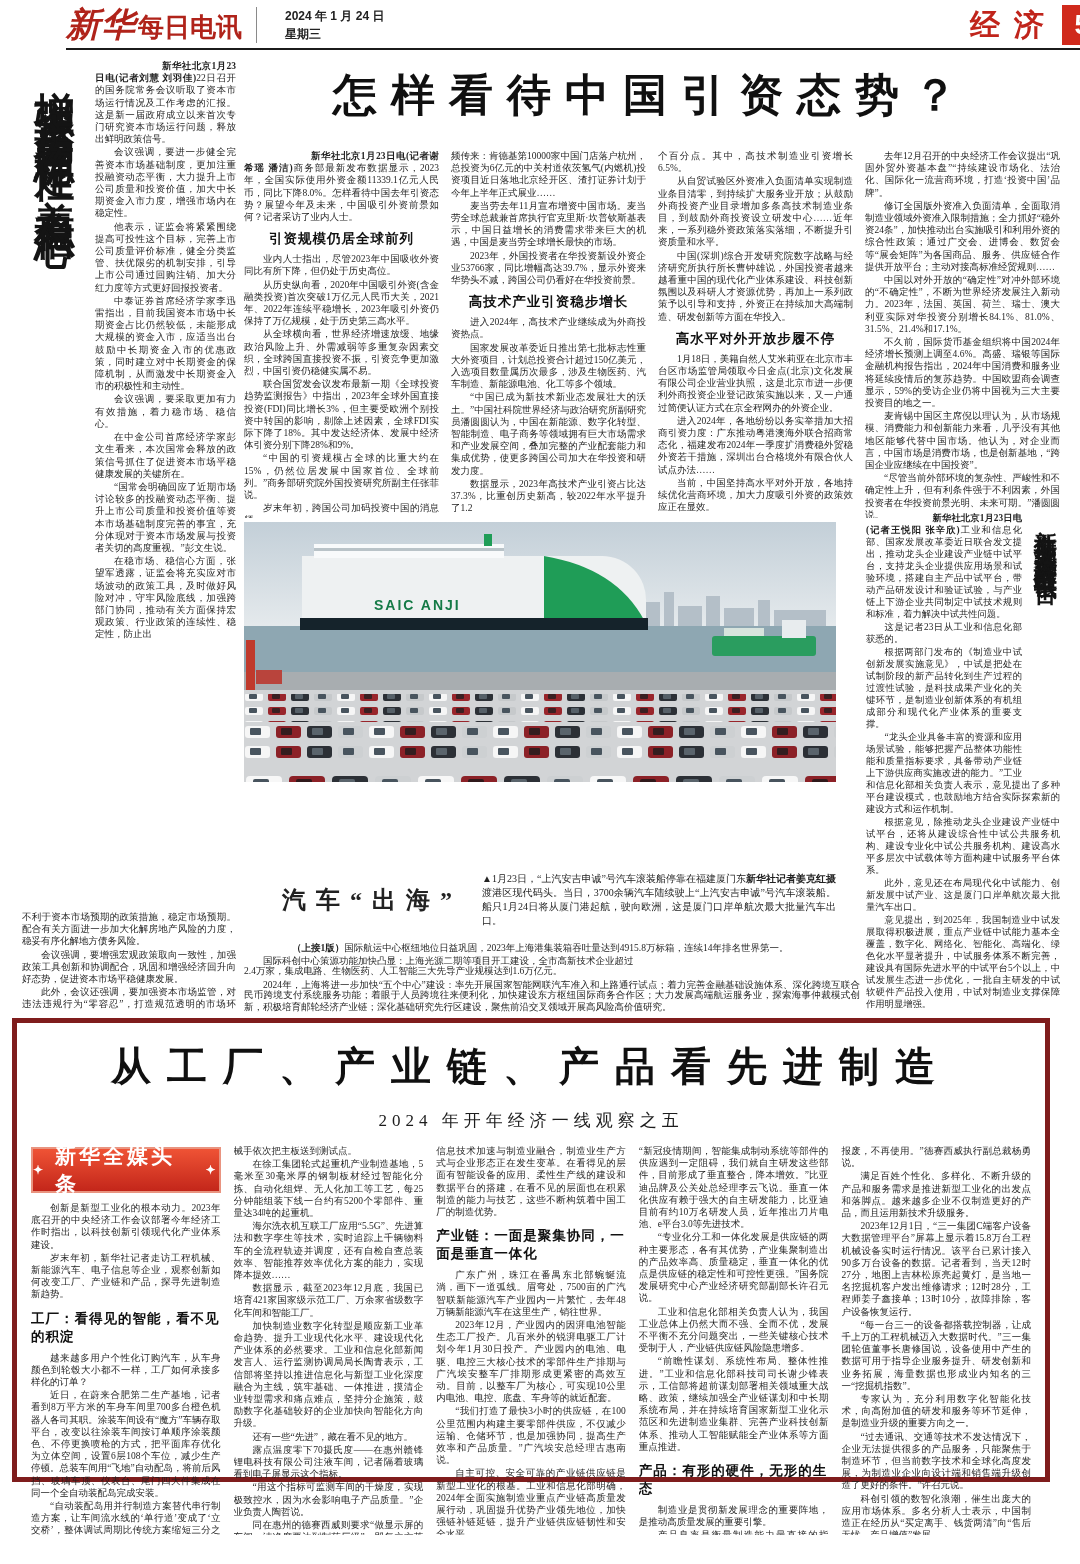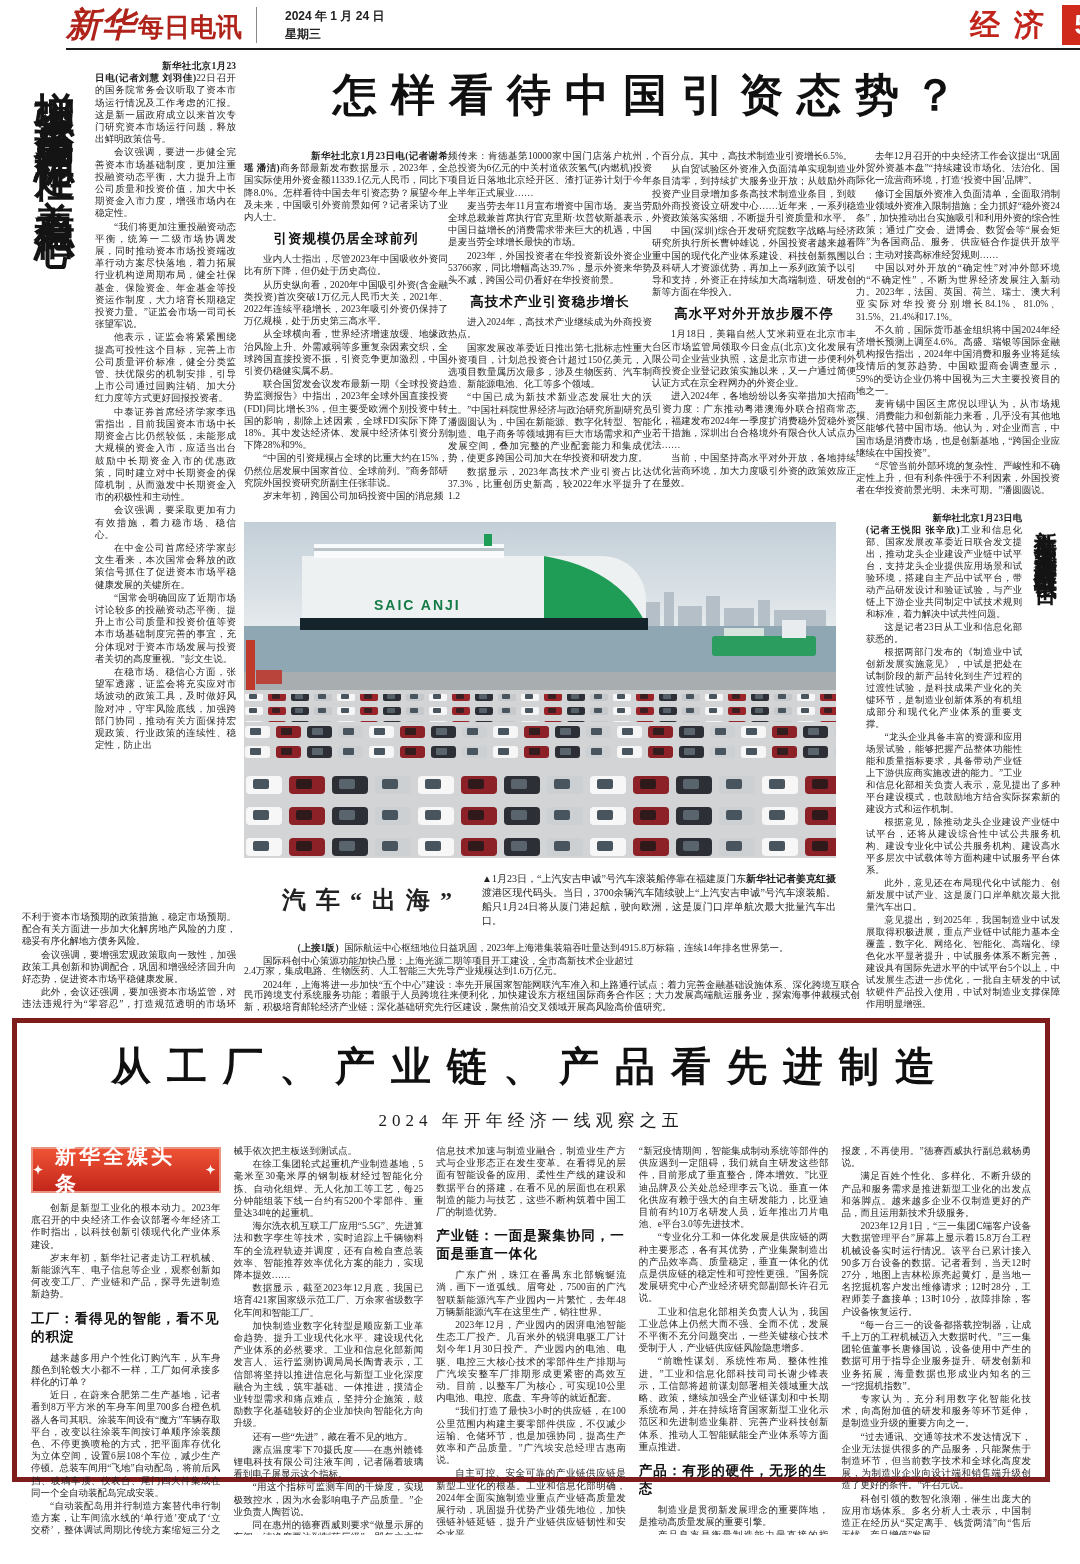--- a/index.html
+++ b/index.html
@@ -24,25 +24,25 @@
   
   .left-article{position:absolute;left:22px;top:60px;width:214px;height:952px;overflow:hidden;}
   .left-top{display:flex;height:846px;overflow:hidden;}
   .vert-headline{writing-mode:vertical-rl;text-orientation:upright;width:64px;line-height:64px;font-size:40px;font-weight:700;letter-spacing:7px;color:#141414;}
   .vh-gap{margin-top:30px;}
   .left-body{flex:1;padding-left:9px;overflow:hidden;}
   .left-wide{height:100px;overflow:hidden;margin-top:5px;}
 
   
   .center-headline{position:absolute;left:244px;top:66px;width:816px;height:70px;text-align:center;font-size:44px;font-weight:700;letter-spacing:14px;color:#101010;}
-  .center-cols{position:absolute;left:244px;top:150px;width:816px;height:368px;display:flex;}
+  .center-cols{position:absolute;left:244px;top:150px;width:816px;height:368px;display:flex;gap:12px;}
   .news-col{flex:1;overflow:hidden;}
 
   
-  .photo-wrap{position:absolute;left:244px;top:522px;width:592px;height:336px;overflow:hidden;background:#cdd4d8;}
+  .photo-wrap{position:absolute;left:244px;top:522px;width:592px;height:260px;overflow:hidden;background:#cdd4d8;}
   .photo-wrap svg{display:block;}
   .caption-row{position:absolute;left:244px;top:868px;width:592px;height:64px;display:flex;align-items:center;gap:20px;}
   .caption-label{font-size:24px;font-weight:600;letter-spacing:10px;white-space:nowrap;padding-left:38px;color:#222;}
   .caption-text{flex:1;font-size:10px;line-height:14px;text-align:justify;color:#222;}
   .caption-text strong{white-space:nowrap;float:right;}
 
   
   .cont-strip{position:absolute;left:244px;top:942px;width:616px;height:70px;display:flex;gap:0;flex-direction:column;}
   .cont-col{flex:1;overflow:hidden;}
 
@@ -80,21 +80,20 @@
   </div>
 
   <div class="left-article">
     <div class="left-top">
       <div class="vert-headline">
         <span>增强资本市场内在稳定性</span><span class="vh-gap">着力稳信心</span>
       </div>
       <div class="left-body">
           <p><strong>新华社北京1月23日电(记者刘慧 刘羽佳)</strong>22日召开的国务院常务会议听取了资本市场运行情况及工作考虑的汇报。这是新一届政府成立以来首次专门研究资本市场运行问题，释放出鲜明政策信号。</p>
           <p>会议强调，要进一步健全完善资本市场基础制度，更加注重投融资动态平衡，大力提升上市公司质量和投资价值，加大中长期资金入市力度，增强市场内在稳定性。</p>
-          <p>“我们将更加注重投融资动态平衡，统筹一二级市场协调发展，同时推动资本市场投资端改革行动方案尽快落地，着力拓展行业机构逆周期布局，健全社保基金、保险资金、年金基金等投资运作制度，大力培育长期稳定投资力量。”证监会市场一司司长张望军说。</p>
           <p>他表示，证监会将紧紧围绕提高可投性这个目标，完善上市公司质量评价标准，健全分类监管、扶优限劣的机制安排，引导上市公司通过回购注销、加大分红力度等方式更好回报投资者。</p>
           <p>中泰证券首席经济学家李迅雷指出，目前我国资本市场中长期资金占比仍然较低，未能形成大规模的资金入市，应适当出台鼓励中长期资金入市的优惠政策，同时建立对中长期资金的保障机制，从而激发中长期资金入市的积极性和主动性。</p>
           <p>会议强调，要采取更加有力有效措施，着力稳市场、稳信心。</p>
           <p>在中金公司首席经济学家彭文生看来，本次国常会释放的政策信号抓住了促进资本市场平稳健康发展的关键所在。</p>
           <p>“国常会明确回应了近期市场讨论较多的投融资动态平衡、提升上市公司质量和投资价值等资本市场基础制度完善的事宜，充分体现对于资本市场发展与投资者关切的高度重视。”彭文生说。</p>
           <p>在稳市场、稳信心方面，张望军透露，证监会将充实应对市场波动的政策工具，及时做好风险对冲，守牢风险底线，加强跨部门协同，推动有关方面保持宏观政策、行业政策的连续性、稳定性，防止出</p>
         </div>
     </div>
     <div class="left-wide">
         <p class="ni">不利于资本市场预期的政策措施，稳定市场预期。配合有关方面进一步加大化解房地产风险的力度，稳妥有序化解地方债务风险。</p>

